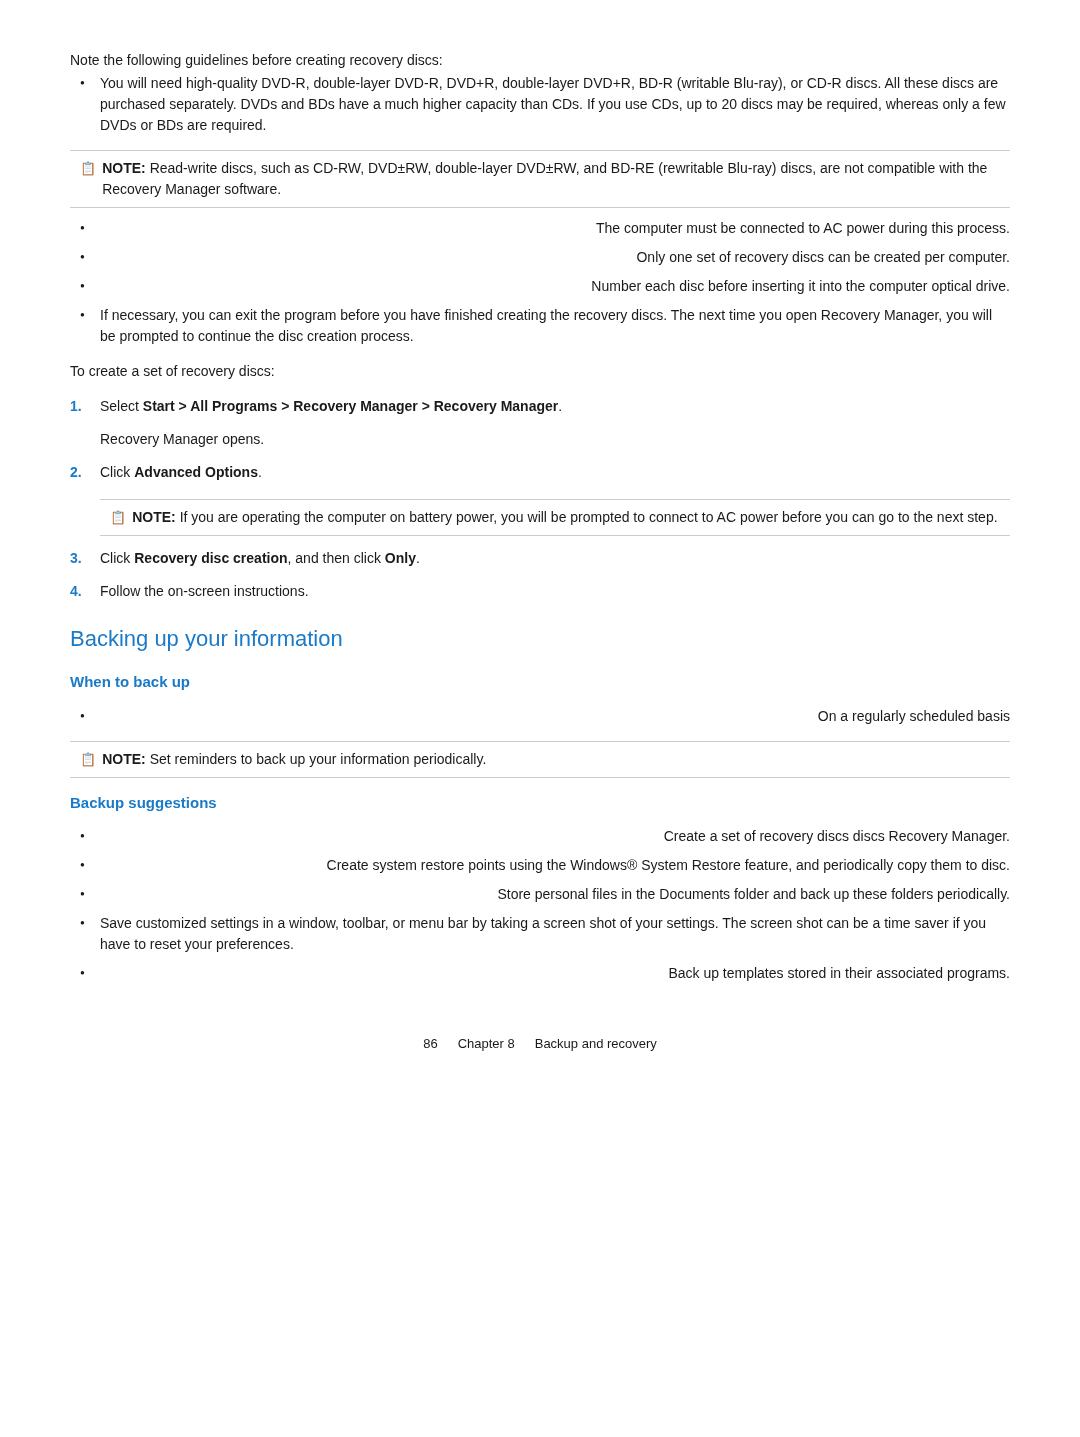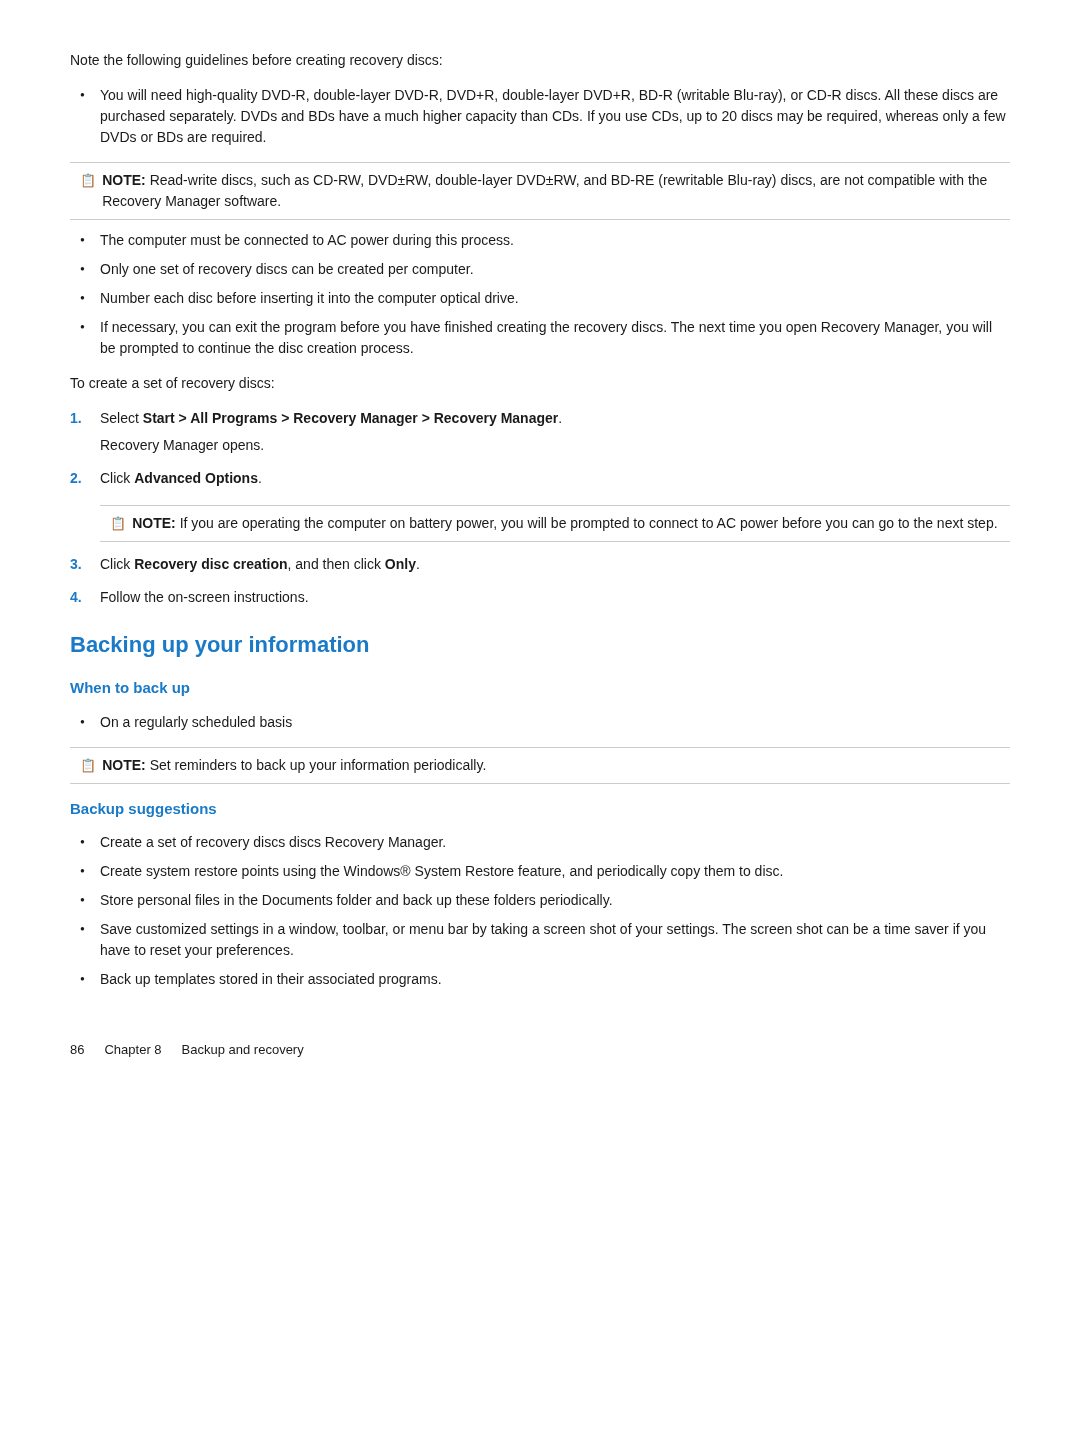--- a/index.html
+++ b/index.html
@@ -12,35 +12,36 @@
       font-family: Arial, sans-serif;
       font-size: 14px;
       color: #1a1a1a;
       background: #ffffff;
       padding: 50px 70px 60px 70px;
       max-width: 1080px;
       line-height: 1.5;
     }
 
     .intro-text {
-      margin-bottom: 14px;
+      margin-bottom: 2px;
     }
 
     ul.bullet-list {
       list-style: none;
       margin-bottom: 14px;
       padding: 0;
     }
 
     ul.bullet-list li {
       display: flex;
       align-items: flex-start;
       margin-bottom: 8px;
       padding-left: 30px;
       position: relative;
+      justify-content: flex-end;
     }
 
     ul.bullet-list li::before {
       content: "●";
       color: #1a1a1a;
       font-size: 8px;
       position: absolute;
       left: 10px;
       top: 4px;
     }
@@ -90,47 +91,48 @@
       font-weight: bold;
       min-width: 30px;
       flex-shrink: 0;
     }
 
     .ordered-list li .step-content {
       flex: 1;
     }
 
     .sub-text {
-      margin-top: 6px;
+      margin-top: 12px;
       padding-left: 0;
       display: block;
     }
 
     h2.section-heading {
       color: #1a7ac7;
       font-size: 22px;
-      font-weight: bold;
+      font-weight: normal;
       margin-bottom: 16px;
       margin-top: 20px;
     }
 
     h3.subsection-heading {
       color: #1a7ac7;
       font-size: 15px;
       font-weight: bold;
       margin-bottom: 12px;
       margin-top: 6px;
     }
 
     .page-footer {
       margin-top: 50px;
       font-size: 13px;
       color: #1a1a1a;
       display: flex;
       gap: 20px;
+      justify-content: center;
     }
 
     b {
       font-weight: bold;
     }
   </style>
 </head>
 <body>
 
 <p class="intro-text">Note the following guidelines before creating recovery discs:</p>

